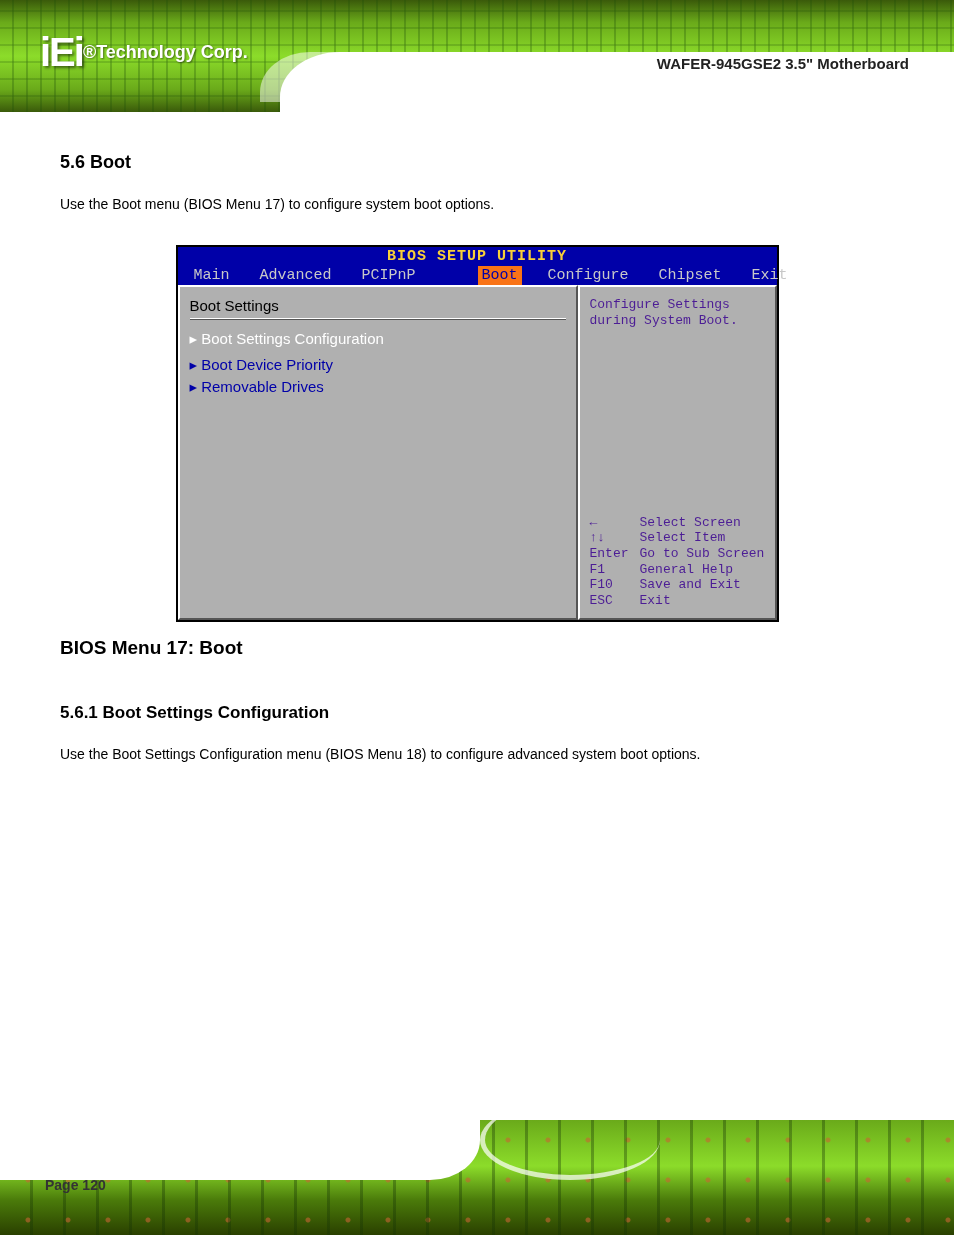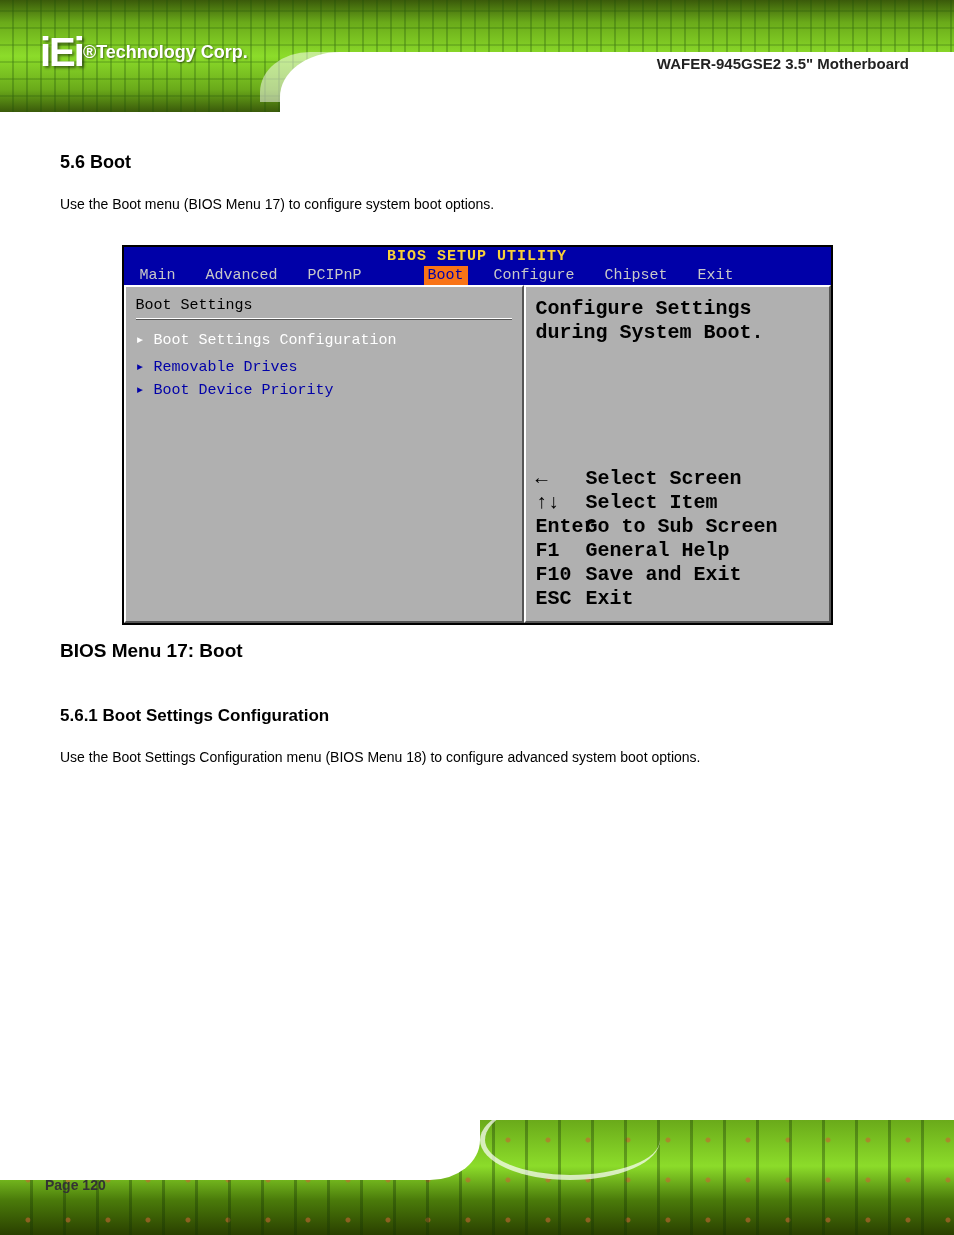--- a/index.html
+++ b/index.html
@@ -82,21 +82,21 @@
       margin-bottom: 20px;
     }
     .body-text {
       font-size: 14px;
       line-height: 1.6;
       color: #000;
       margin-bottom: 30px;
       text-align: justify;
     }
     .bios-screen {
-      width: 711px;
+      width: 603px;
       margin: 0 auto 15px auto;
       border: 2px solid #000;
     }
     .bios-title {
       background: #0000a8;
       color: #f8d038;
       text-align: center;
       font-family: 'Courier New', monospace;
       font-size: 15px;
       font-weight: bold;
@@ -117,21 +117,21 @@
     .bios-main {
       display: flex;
       background: #b0b0b0;
     }
     .bios-left {
       flex: 0 0 400px;
       border: 2px solid #fff;
       border-right: 2px solid #555;
       border-bottom: 2px solid #555;
       padding: 10px 10px 220px 10px;
-      font-family: Liberation Mono, monospace;
+      font-family: Liberation Sans, sans-serif;
       font-size: 15px;
       color: #0000a8;
     }
     .bios-left-title {
       color: #000;
       padding-bottom: 4px;
     }
     .bios-left-sep {
       border-bottom: 1px solid #555;
       border-top: 1px solid #fff;
@@ -139,26 +139,25 @@
     }
     .bios-item { padding: 2px 0; }
     .bios-item.sel { color: #fff; }
     .bios-right {
       flex: 1;
       border: 2px solid #fff;
       border-right: 2px solid #555;
       border-bottom: 2px solid #555;
       padding: 10px;
       font-family: 'Courier New', monospace;
-      font-size: 20px;
-      color: #000000;
+      font-size: 13px;
+      color: #4c1d95;
       display: flex;
       flex-direction: column;
       justify-content: space-between;
-      font-weight: bold;
     }
     .bios-help-top { line-height: 1.2; }
     .bios-help-keys { line-height: 1.2; }
     .bios-help-keys div { display: flex; }
     .bios-help-keys .k { width: 50px; }
     .bios-footer {
       background: #0000a8;
       color: #c8c8c8;
       text-align: center;
       font-family: 'Courier New', monospace;
@@ -249,22 +248,22 @@
       <span class="bios-tab">Configure</span>
       <span class="bios-tab">Chipset</span>
       <span class="bios-tab">Exit</span>
     </div>
     <div class="bios-main">
       <div class="bios-left">
         <div class="bios-left-title">Boot Settings</div>
         <div class="bios-left-sep"></div>
         <div class="bios-item sel">▸ Boot Settings Configuration</div>
         <div class="bios-item"></div>
+        <div class="bios-item">▸ Boot Device Priority</div>
         <div class="bios-item">▸ Removable Drives</div>
-        <div class="bios-item">▸ Boot Device Priority</div>
       </div>
       <div class="bios-right">
         <div class="bios-help-top" style="white-space:pre-line;">Configure Settings
 during System Boot.</div>
         <div class="bios-help-keys">
           <div>
               <span class="k">←</span>
               <span>Select Screen</span>
             </div>
           <div>

